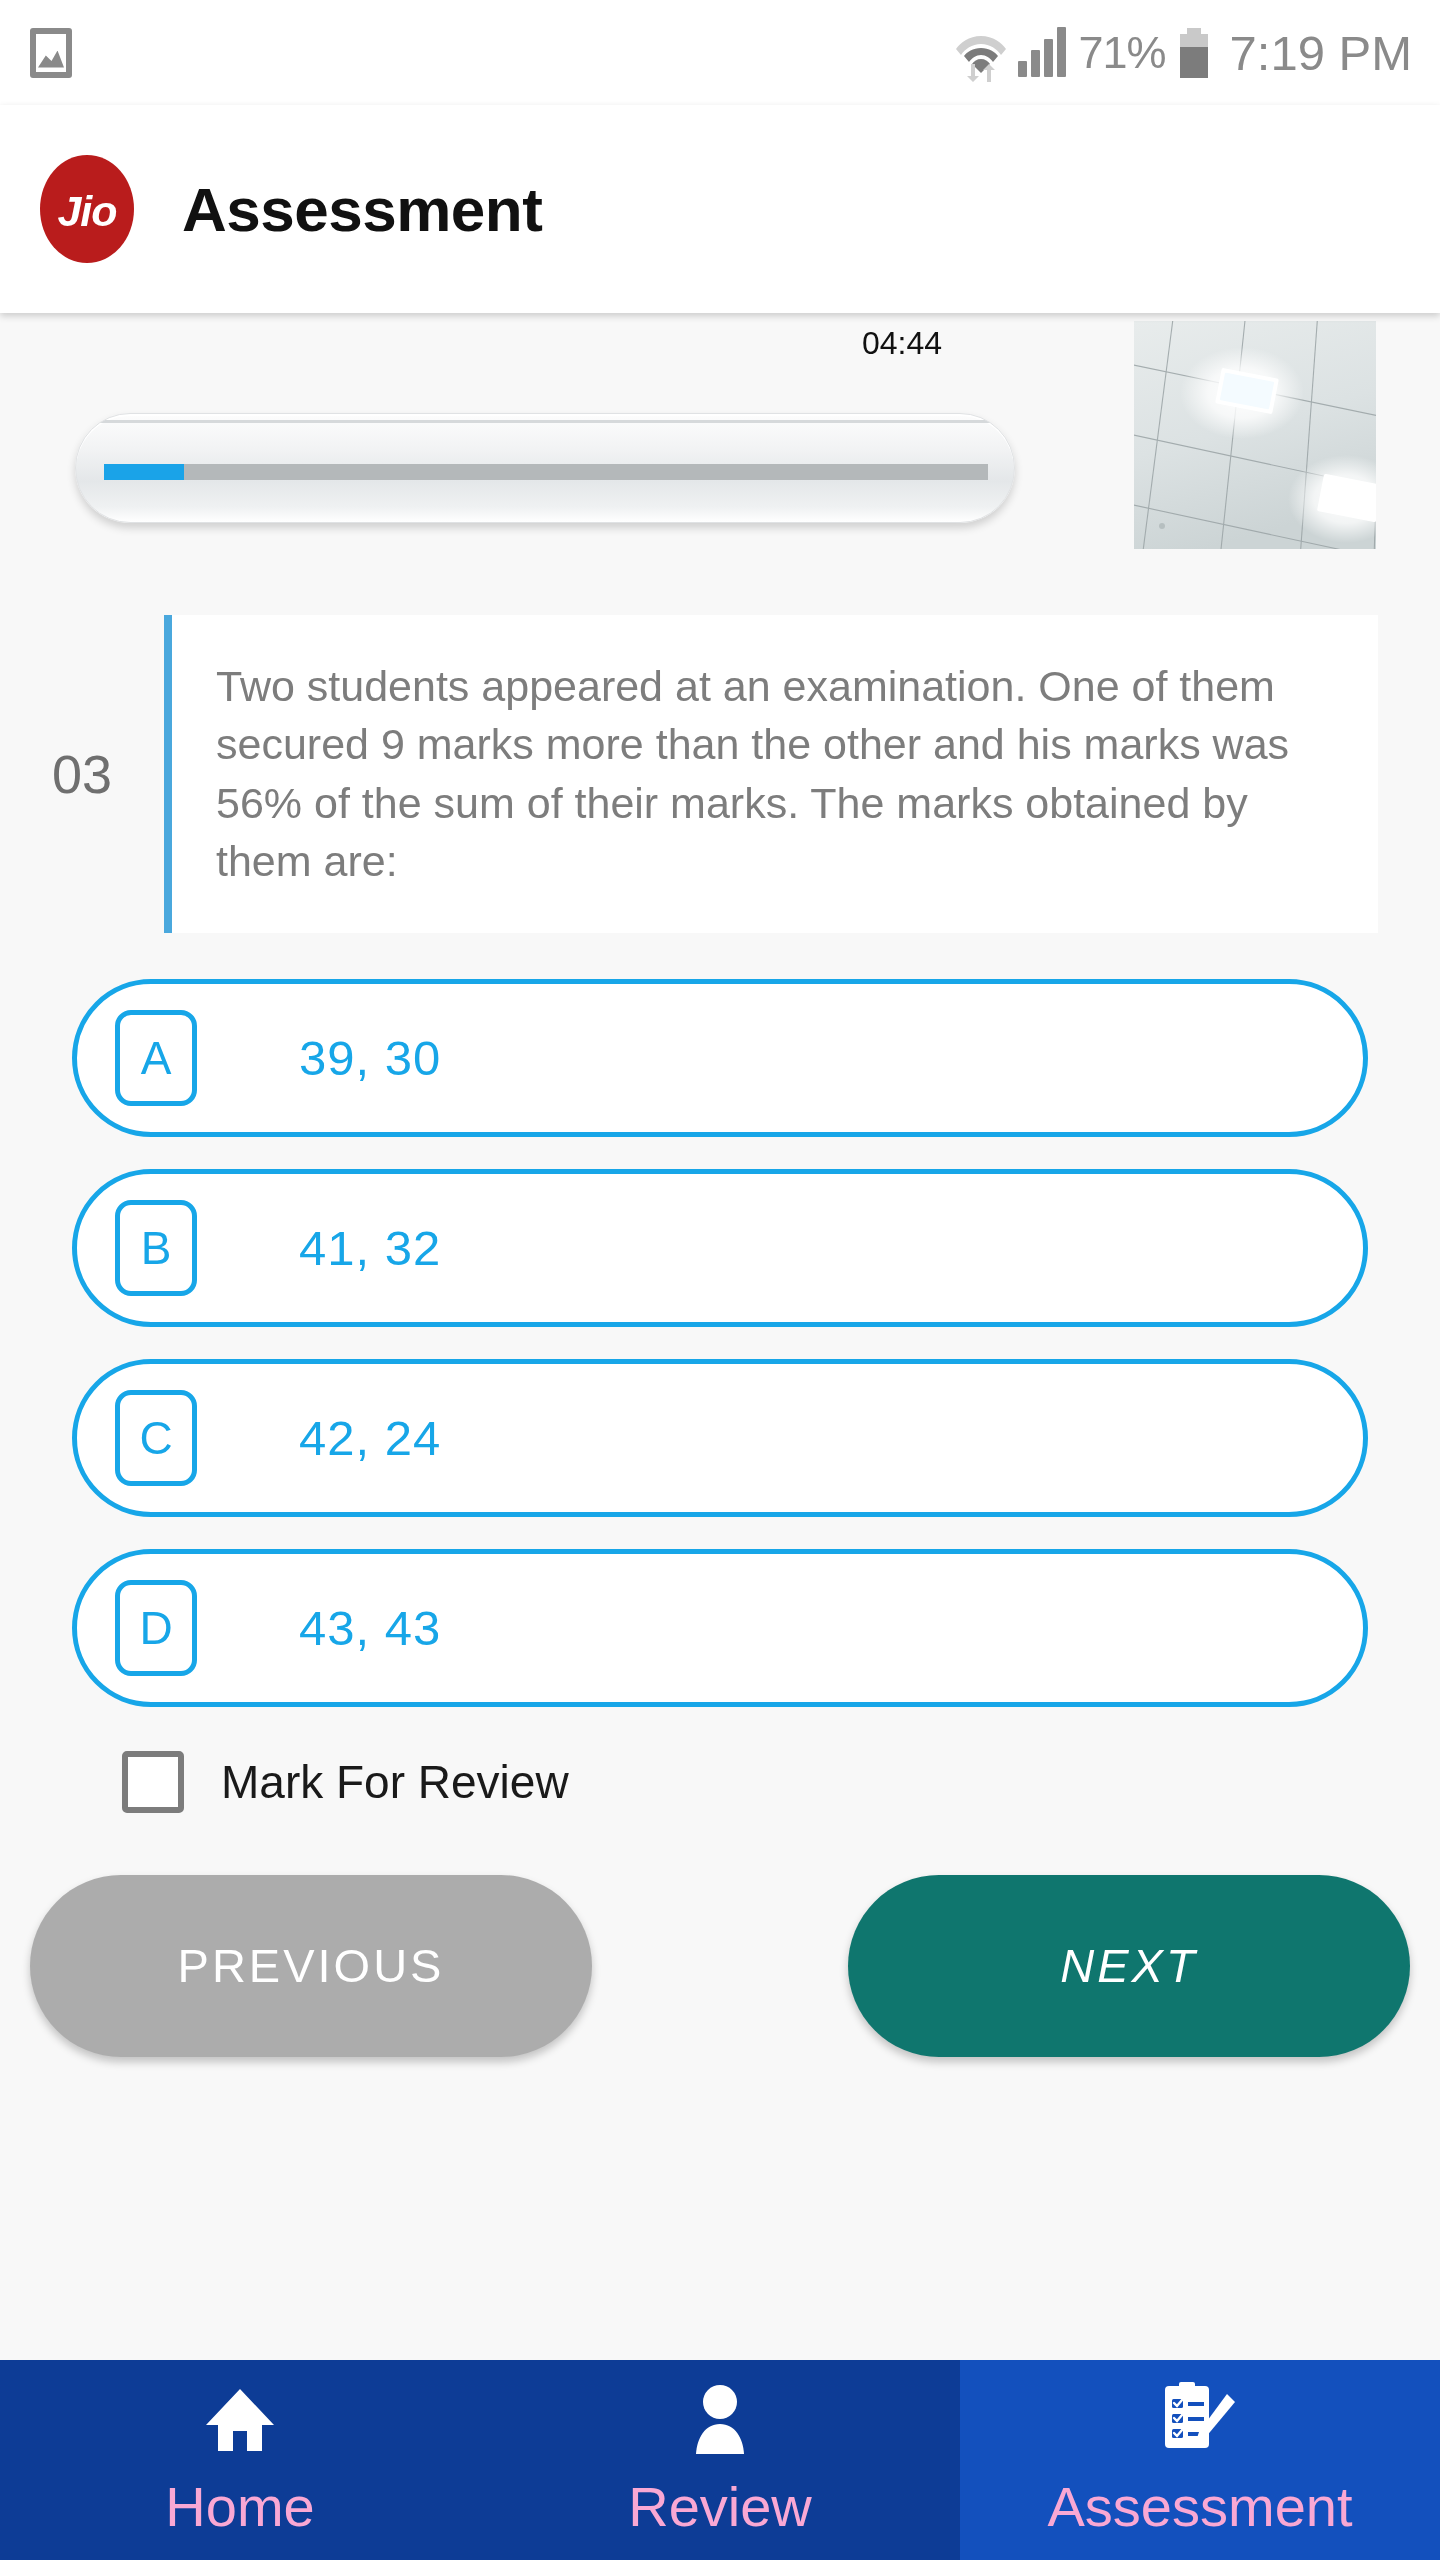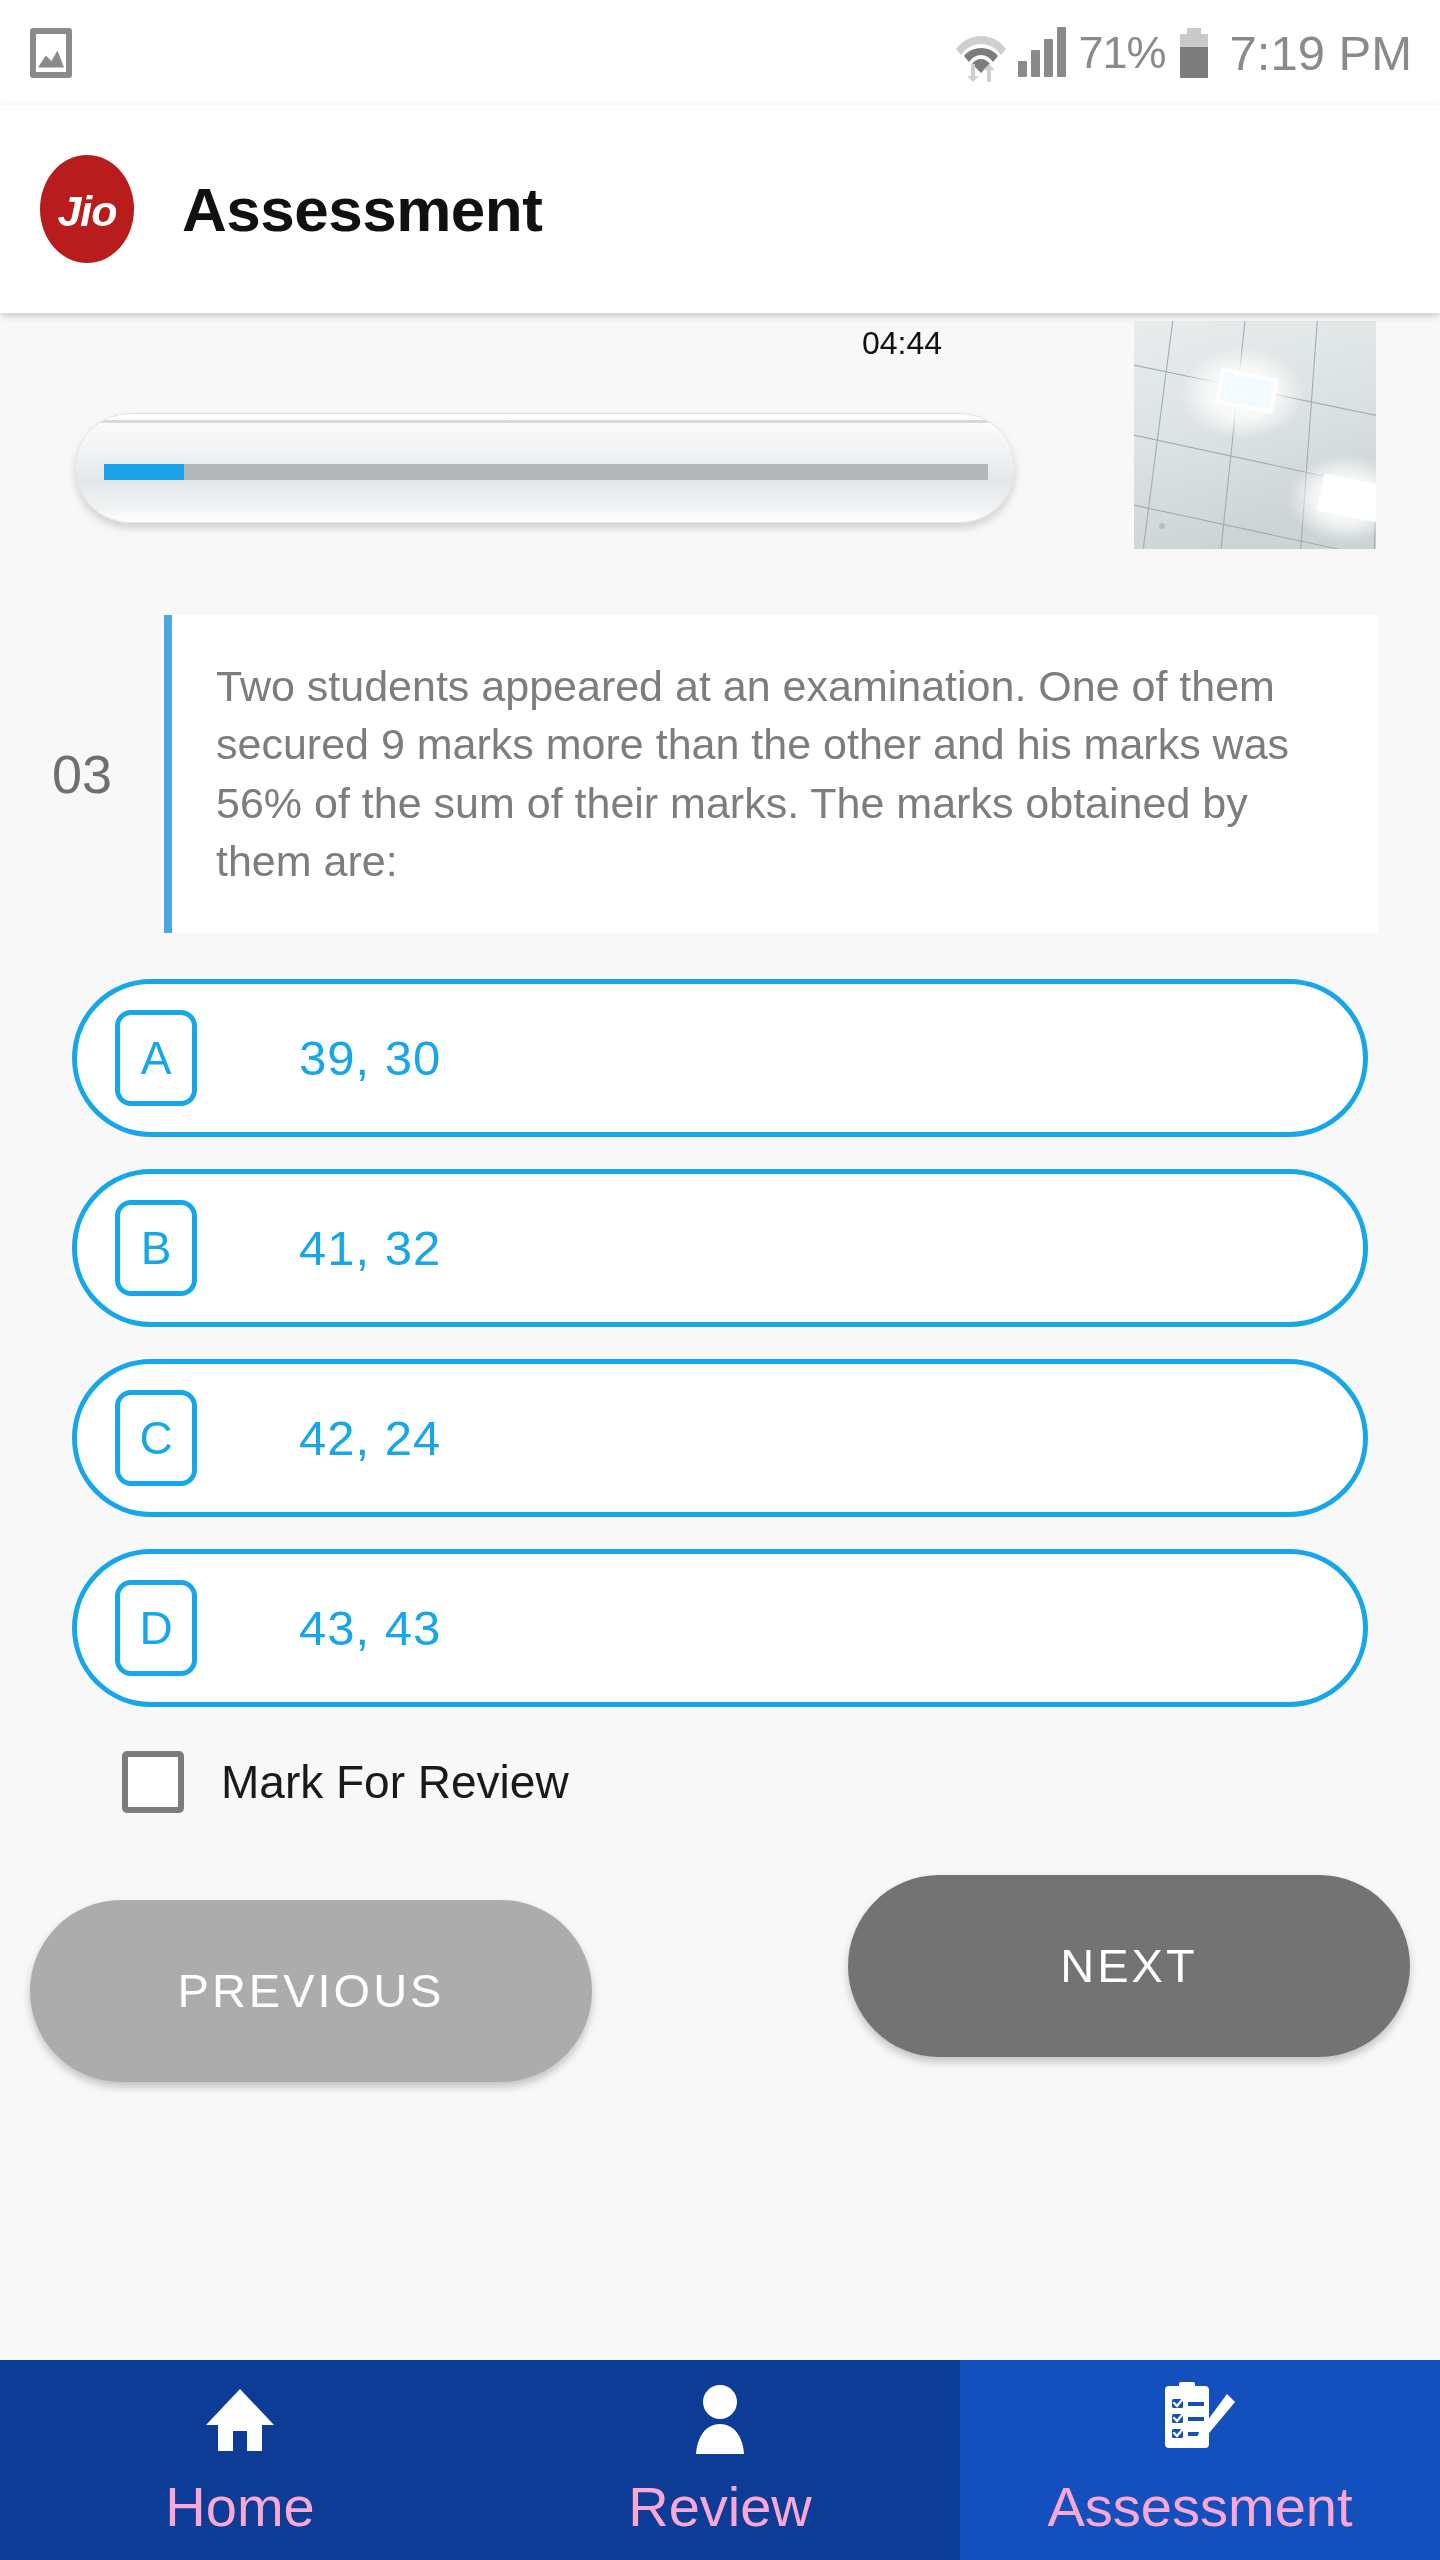--- a/index.html
+++ b/index.html
@@ -300,22 +300,22 @@
     border-radius: 92px;
     display: flex;
     align-items: center;
     justify-content: center;
     font-size: 47px;
     color: #ffffff;
     letter-spacing: 3px;
     box-shadow: 0 5px 9px rgba(0,0,0,0.22);
     border: none;
   }
-  .btn-prev { background: #acacac; margin-top: 25px; }
-  .btn-next { background: #737373; }
+  .btn-prev { background: #acacac; }
+  .btn-next { background: #0f766e; font-style: italic; }
 
   
   .bottom-nav {
     height: 200px;
     display: flex;
     flex: none;
     margin-top: auto;
   }
   .nav-item {
     flex: 1;

